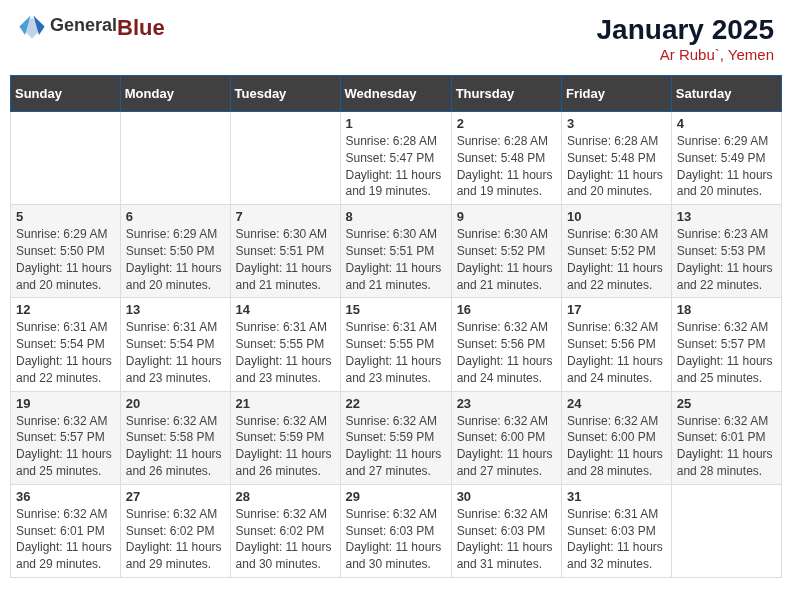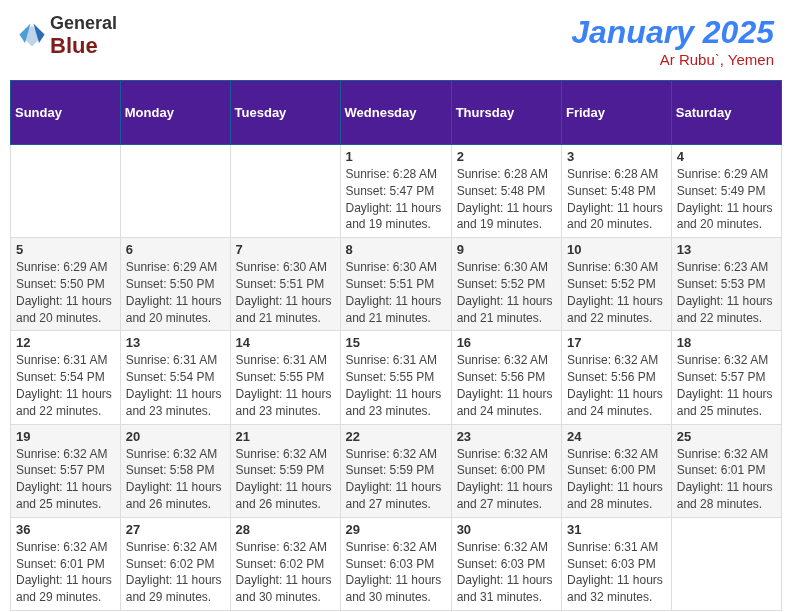--- a/index.html
+++ b/index.html
@@ -17,61 +17,60 @@
       margin-bottom: 8px;
       padding: 4px 8px;
     }
     .logo {
       display: flex;
       align-items: center;
       gap: 4px;
     }
     .logo-text {
       display: flex;
-      flex-direction: column;
+      flex-direction: row;
       line-height: 1.1;
     }
     .logo-general {
       font-size: 18px;
       font-weight: bold;
       color: #333;
     }
     .logo-blue {
       font-size: 22px;
       font-weight: bold;
       color: #7f1d1d;
     }
     .logo-icon {
       width: 28px;
       height: 28px;
     }
     .title-block {
       text-align: right;
     }
     .calendar-title {
-      font-size: 32px;
-      font-weight: bold;
-      color: #3b82f6;
-      font-style: italic;
+      font-size: 28px;
+      font-weight: bold;
+      color: #0f172a;
     }
     .calendar-subtitle {
       font-size: 15px;
       color: #b91c1c;
     }
     .calendar {
       width: 100%;
       border-collapse: collapse;
       border: 1px solid #ccc;
     }
     .calendar th {
-      background: #4c1d95;
+      background: #404040;
       color: #fff;
       font-size: 13px;
       font-weight: bold;
-      padding: 24px 4px;
+      padding: 10px 4px;
       text-align: left;
       border: 1px solid #1a5a99;
     }
     .calendar td {
       vertical-align: top;
       padding: 4px 5px;
       border: 1px solid #ddd;
       font-size: 10.5px;
       color: #333;
       width: 113px;

